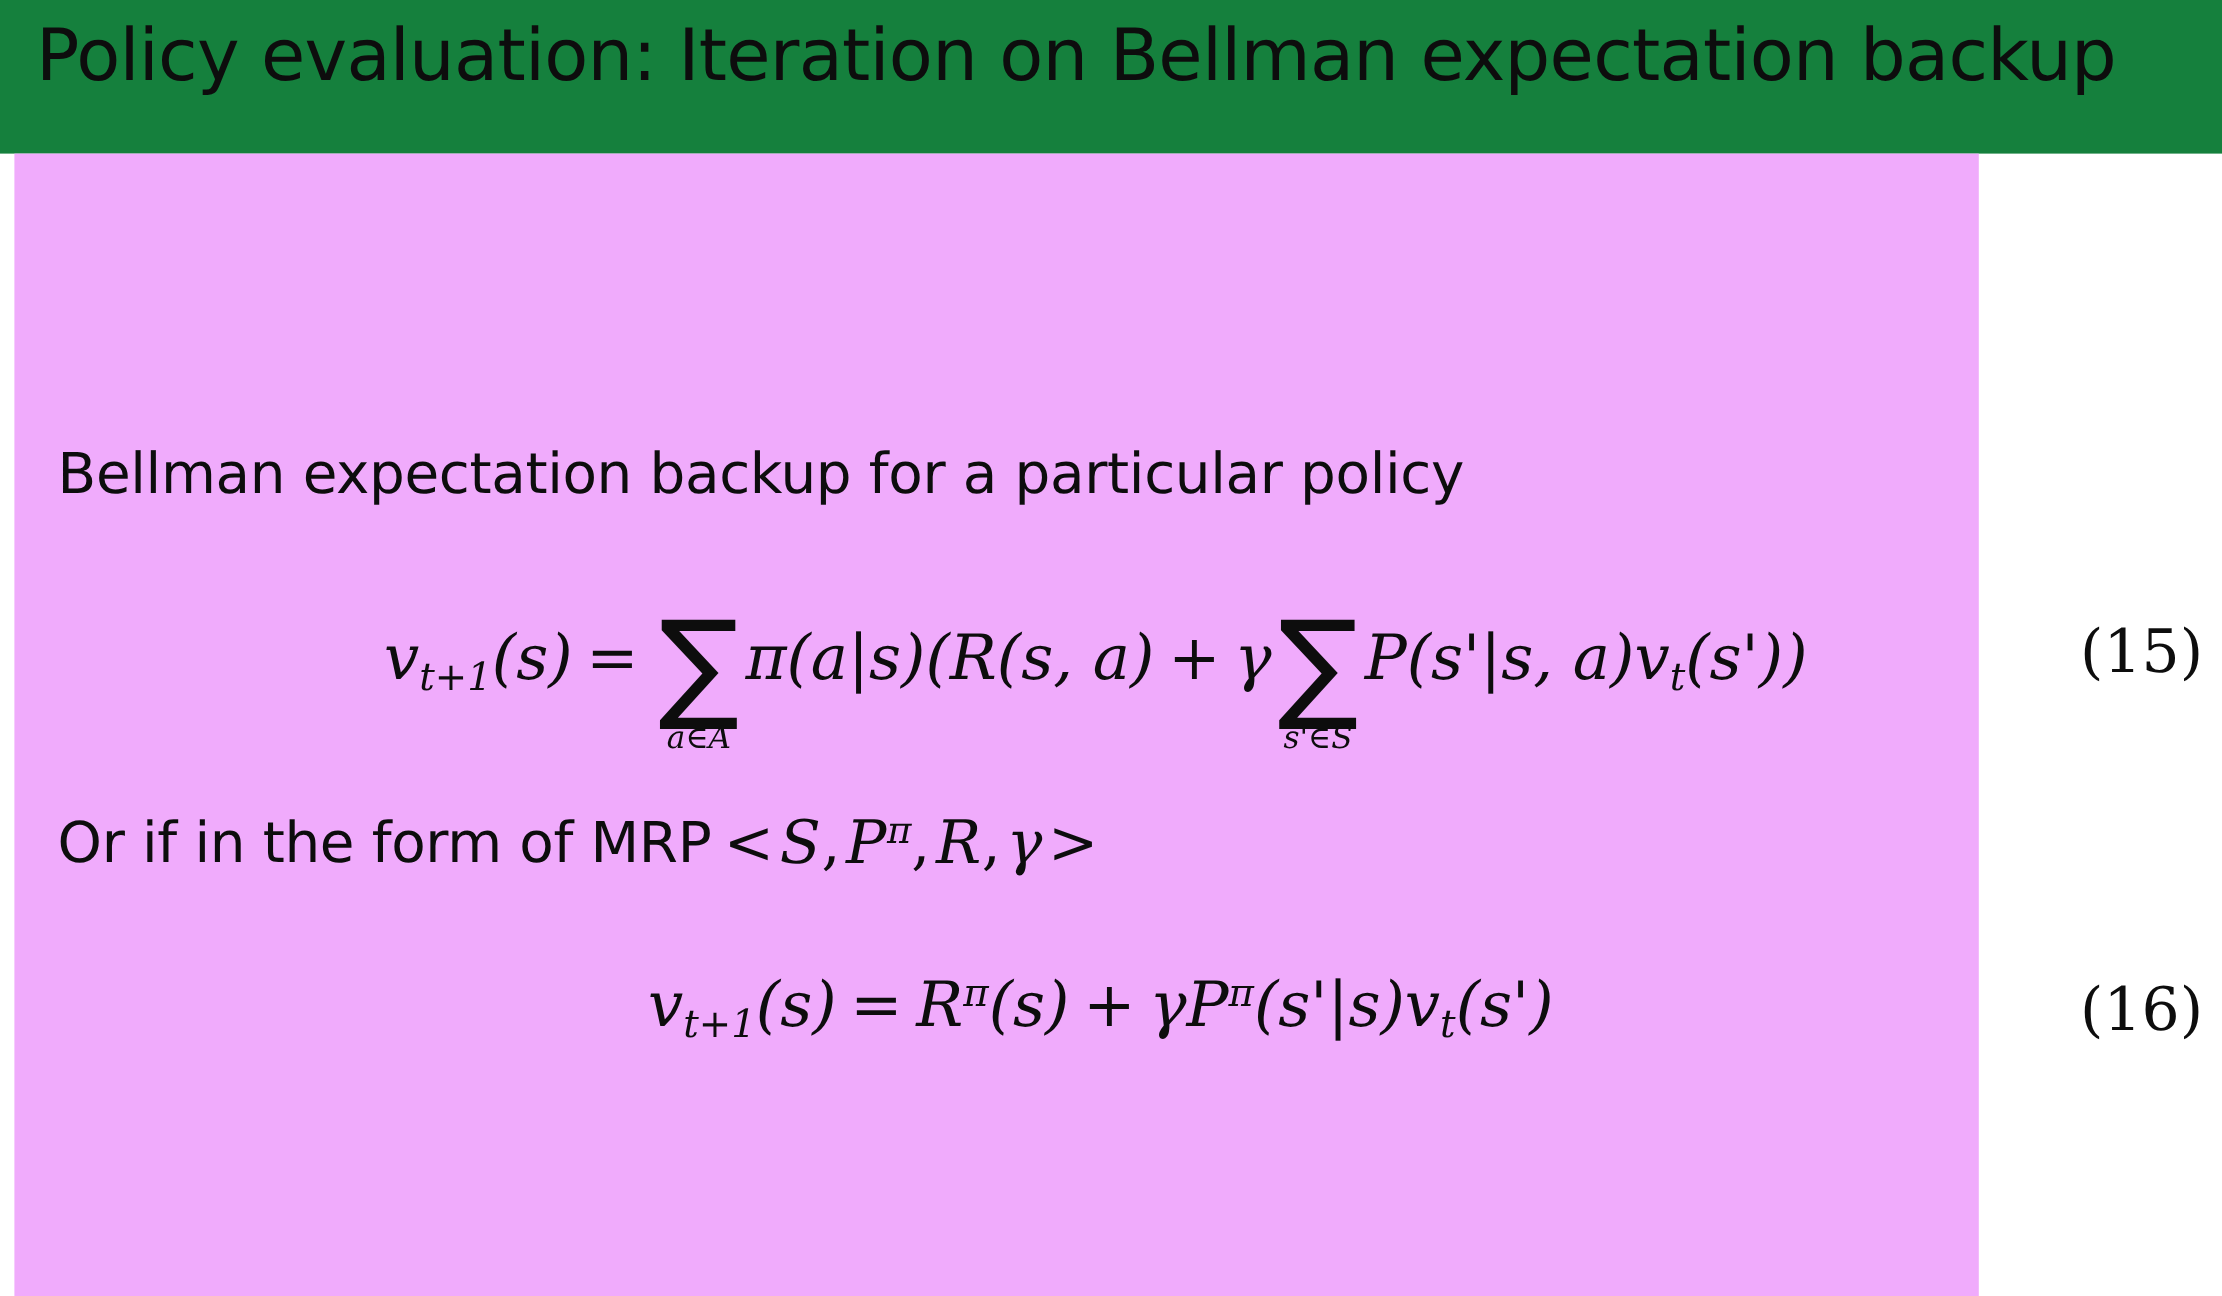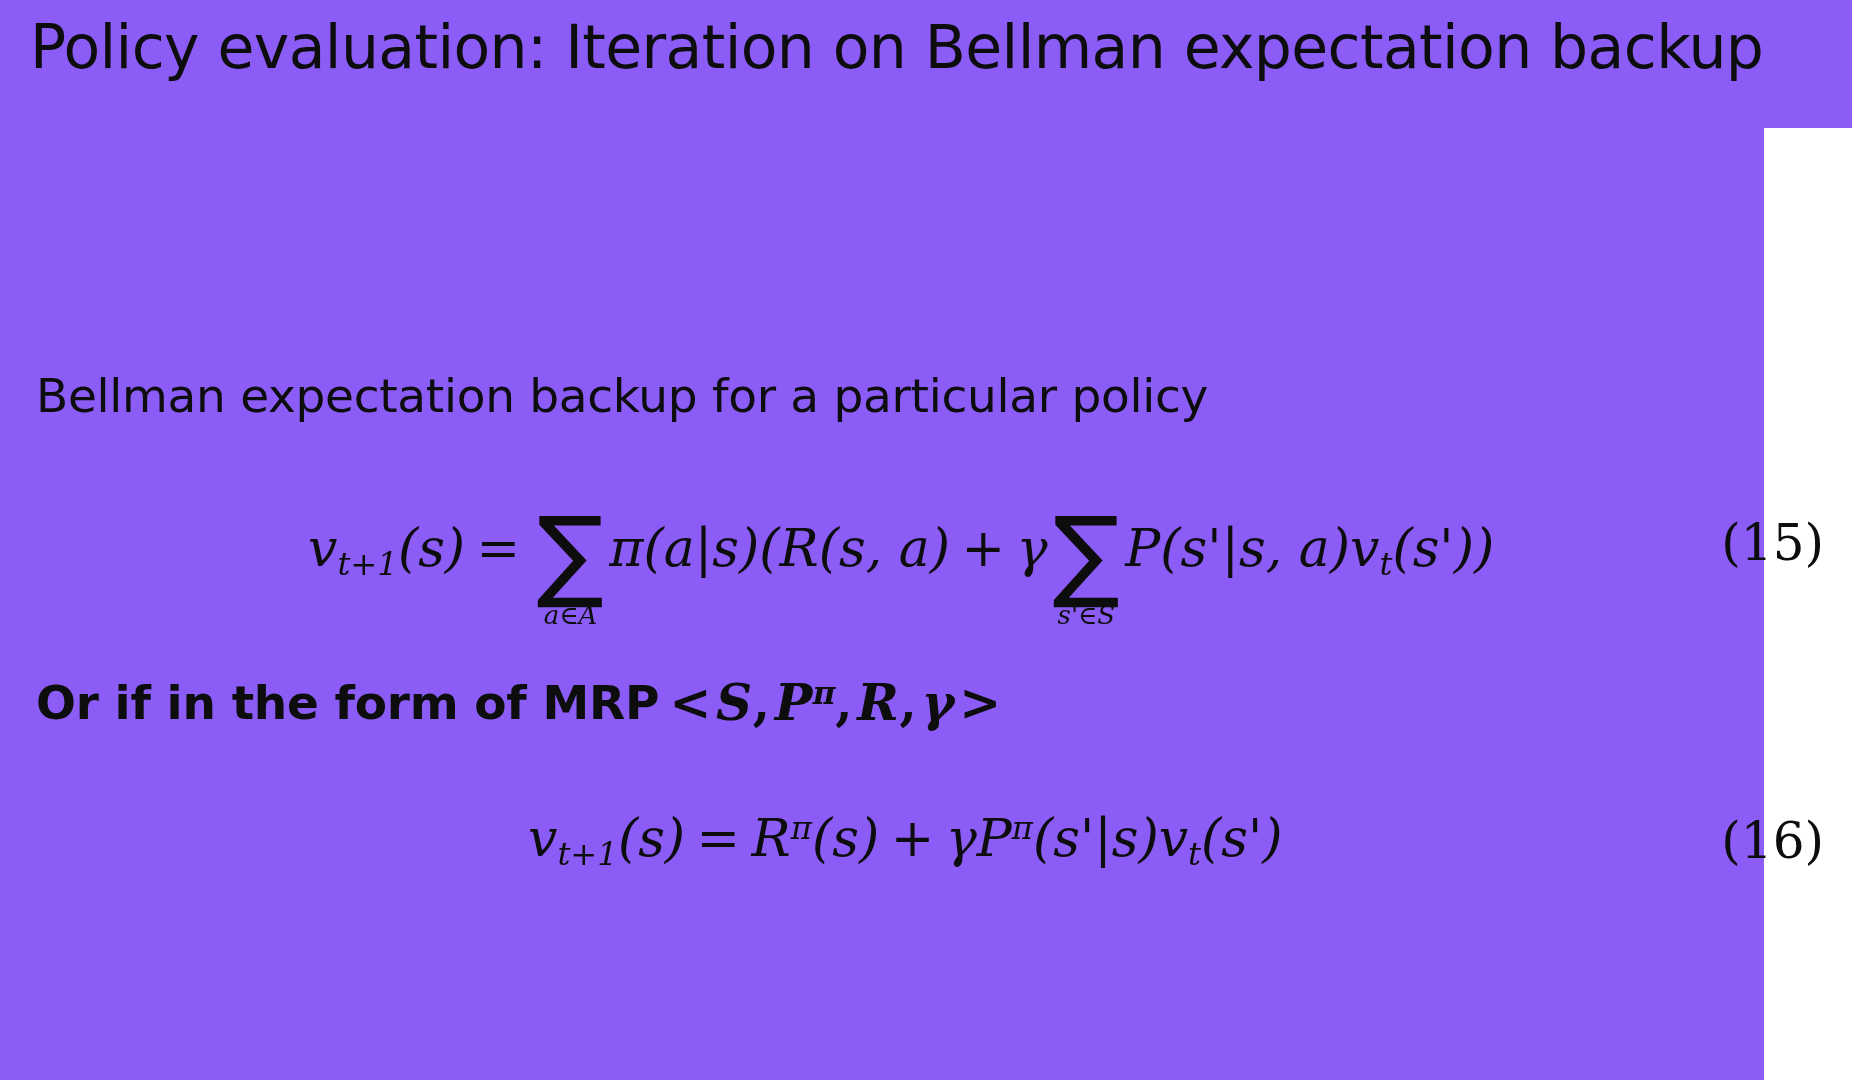--- a/index.html
+++ b/index.html
@@ -16,57 +16,57 @@
     position: relative;
   }
 
   
   .slide-header {
     position: absolute;
     left: 0;
     top: 0;
     width: 1852px;
     height: 128px;
-    background: #8b5cf6;
+    background: #15803d;
     box-sizing: border-box;
   }
   .slide-title {
     position: absolute;
     left: 30px;
     top: 17px;
     font-family: "DejaVu Sans", sans-serif;
     font-size: 60px;
     font-weight: 400;
     line-height: 1.0;
     letter-spacing: -0.6px;
     white-space: nowrap;
     color: #0d0d0d;
   }
 
   
   .slide-body {
     position: absolute;
-    left: 0;
+    left: 12px;
     top: 128px;
-    width: 1764px;
+    width: 1637px;
     height: 952px;
-    background: #8b5cf6;
+    background: #f0abfc;
   }
 
   .body-line {
     position: absolute;
     font-family: "DejaVu Sans", sans-serif;
     font-size: 47px;
     font-weight: 400;
     letter-spacing: -0.3px;
     white-space: nowrap;
     color: #0d0d0d;
   }
   .line-bellman { left: 36px; top: 240px; }
-  .line-mrp     { left: 36px; top: 545px; font-weight: bold; }
+  .line-mrp     { left: 36px; top: 545px; }
 
   
   .math {
     font-family: "DejaVu Serif", serif;
     color: #0d0d0d;
     white-space: nowrap;
     margin-left: 20px;
   }
   .mi { font-style: italic; }
   .mo { font-style: normal; }

